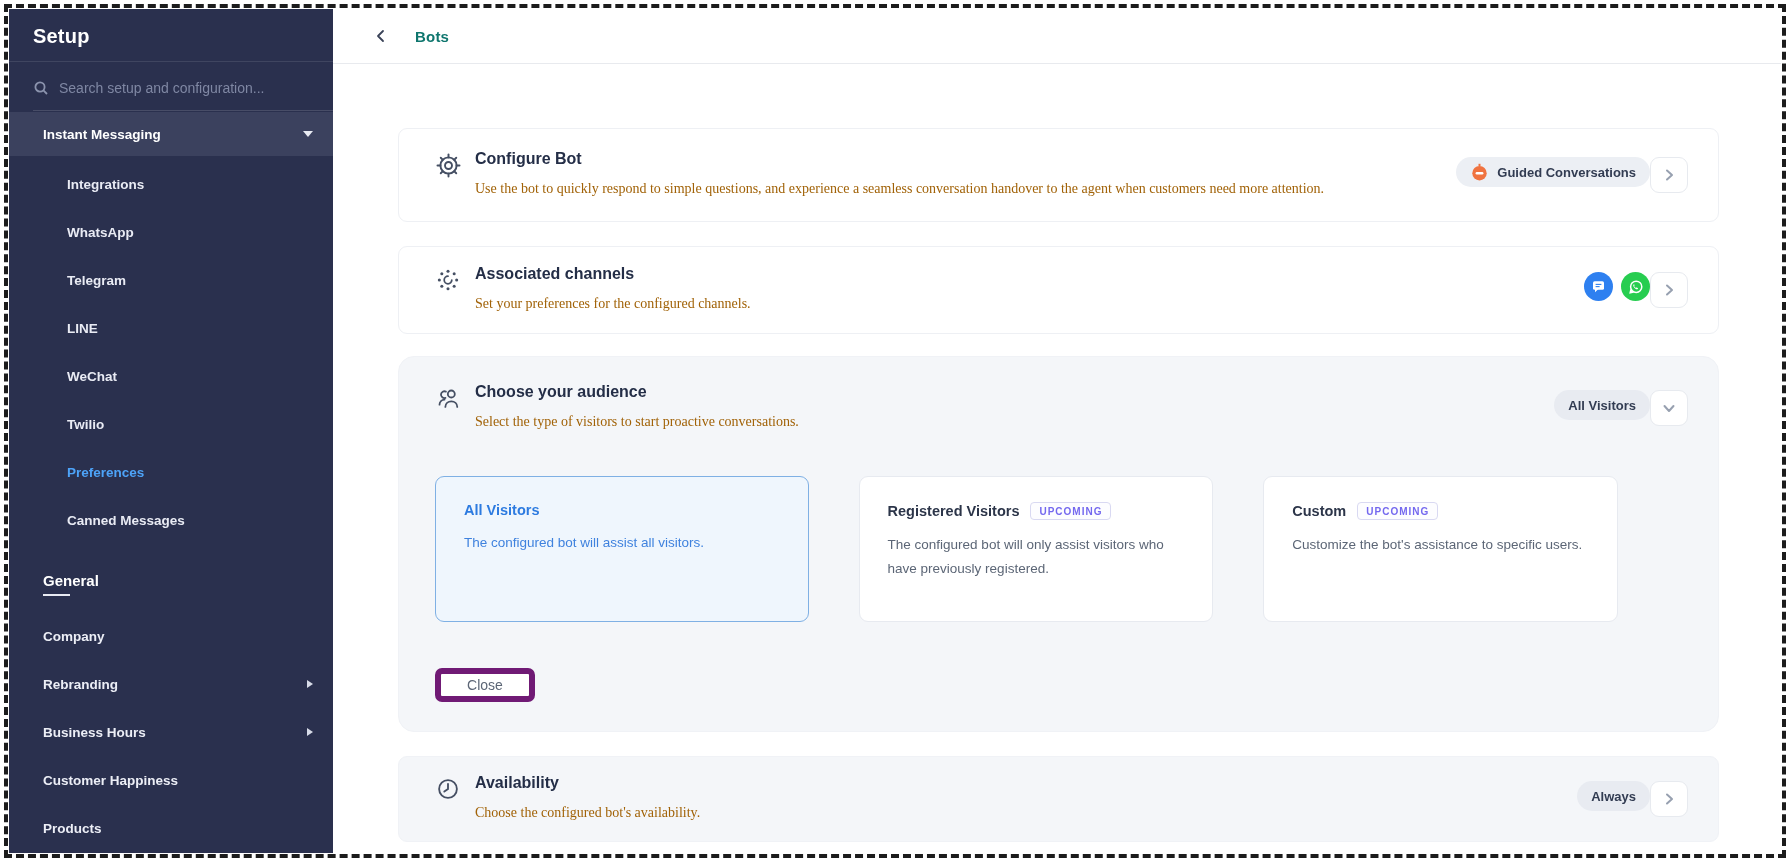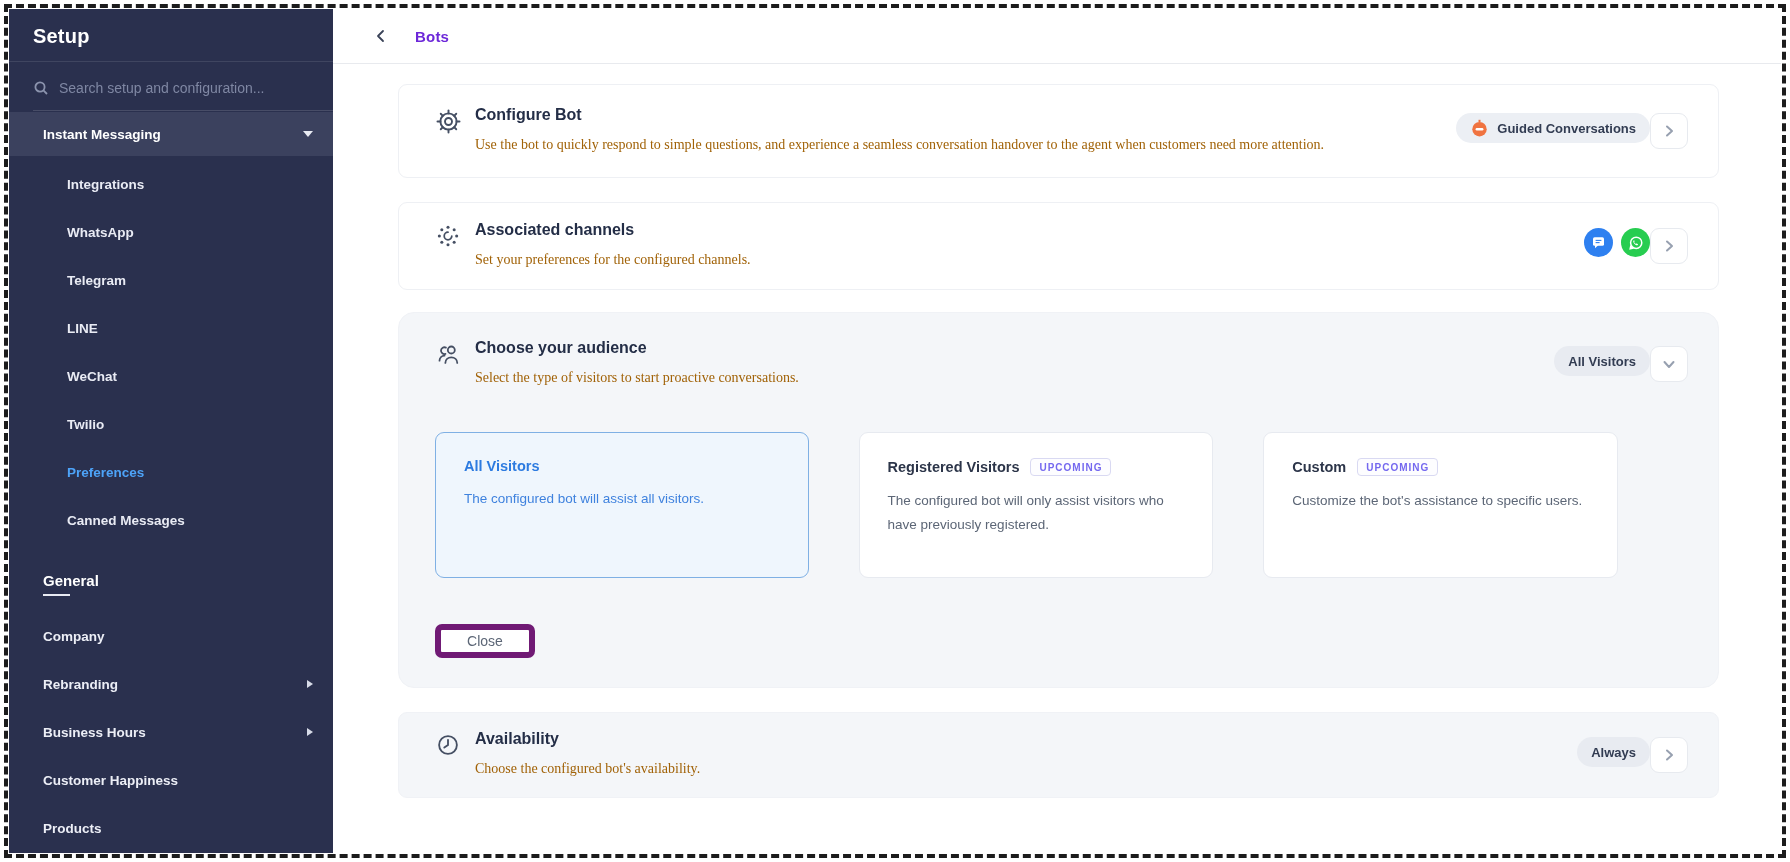--- a/index.html
+++ b/index.html
@@ -25,24 +25,24 @@
   .sb-subitem.active { color:#4da3f8; }
   .sb-section { margin-top:12px; height:56px; padding-left:34px; display:flex; flex-direction:column; justify-content:center; }
   .sb-section .lbl { font-size:15px; font-weight:bold; color:#ffffff; }
   .sb-section .under { width:27px; height:2px; background:#e8eaf2; margin-top:5px; }
   .sb-item { height:48px; display:flex; align-items:center; justify-content:space-between; padding:0 20px 0 34px; font-size:13.5px; font-weight:bold; color:#eceef6; cursor:pointer; }
 
   
   .main { flex:1; display:flex; flex-direction:column; background:#fff; min-width:0; }
   .topbar { height:55px; flex:0 0 55px; display:flex; align-items:center; gap:26px; padding-left:40px; border-bottom:1px solid #e8eaee; background:#fff; }
   .back-btn { display:flex; align-items:center; cursor:pointer; }
-  .topbar-title { font-size:15px; color:#6d28d9; font-weight:bold; letter-spacing:.2px; }
+  .topbar-title { font-size:15px; color:#0f766e; font-weight:bold; letter-spacing:.2px; }
   .content { flex:1; padding:20px 62px 0 65px; overflow:hidden; }
 
-  .card { background:#fff; border:1px solid #eef0f4; border-radius:9px; display:flex; align-items:flex-start; padding:21px 30px 21px 36px; }
+  .card { background:#fff; border:1px solid #eef0f4; border-radius:9px; display:flex; align-items:flex-start; padding:21px 30px 21px 36px;margin-top:44px; }
   .card + .card, .card + .panel, .panel + .card { margin-top:24px; }
   .card.gray, .panel { background:#f4f6f9; border:1px solid #f0f2f6; }
   .card-icon { width:40px; flex:0 0 40px; padding-top:2px; color:#454f63; }
   .card-body { flex:1; min-width:0; padding-right:24px; }
   .card-title { font-size:16px; font-weight:bold; color:#242e47; margin-bottom:9px; }
   .card-desc { font-size:14px; color:#a16207; line-height:1.65; max-width:890px;font-family:Liberation Serif, serif; }
   .card-right { display:flex; align-items:flex-start; flex:0 0 auto; align-self:center; }
 
   .pill { display:flex; align-items:center; gap:8px; height:30px; padding:0 14px; background:#eceff4; border-radius:15px; font-size:13px; font-weight:bold; color:#323c52; white-space:nowrap; }
   .panel .pill, .card.gray .pill { background:#e8ebf1; }

